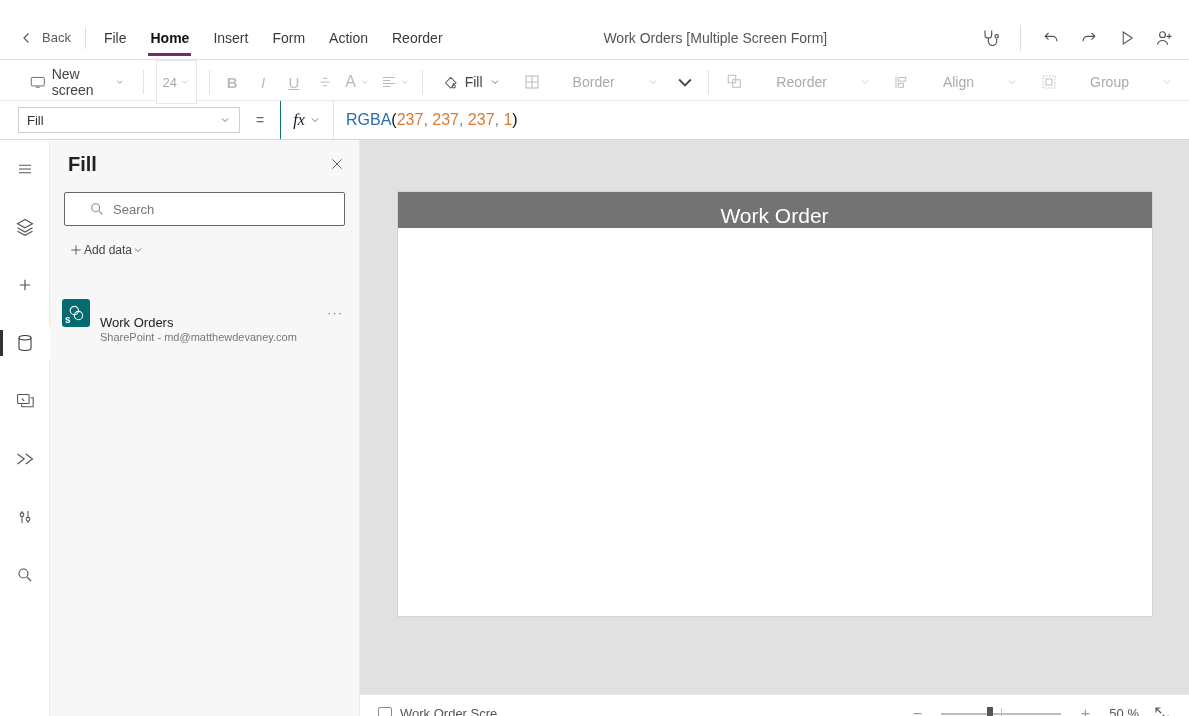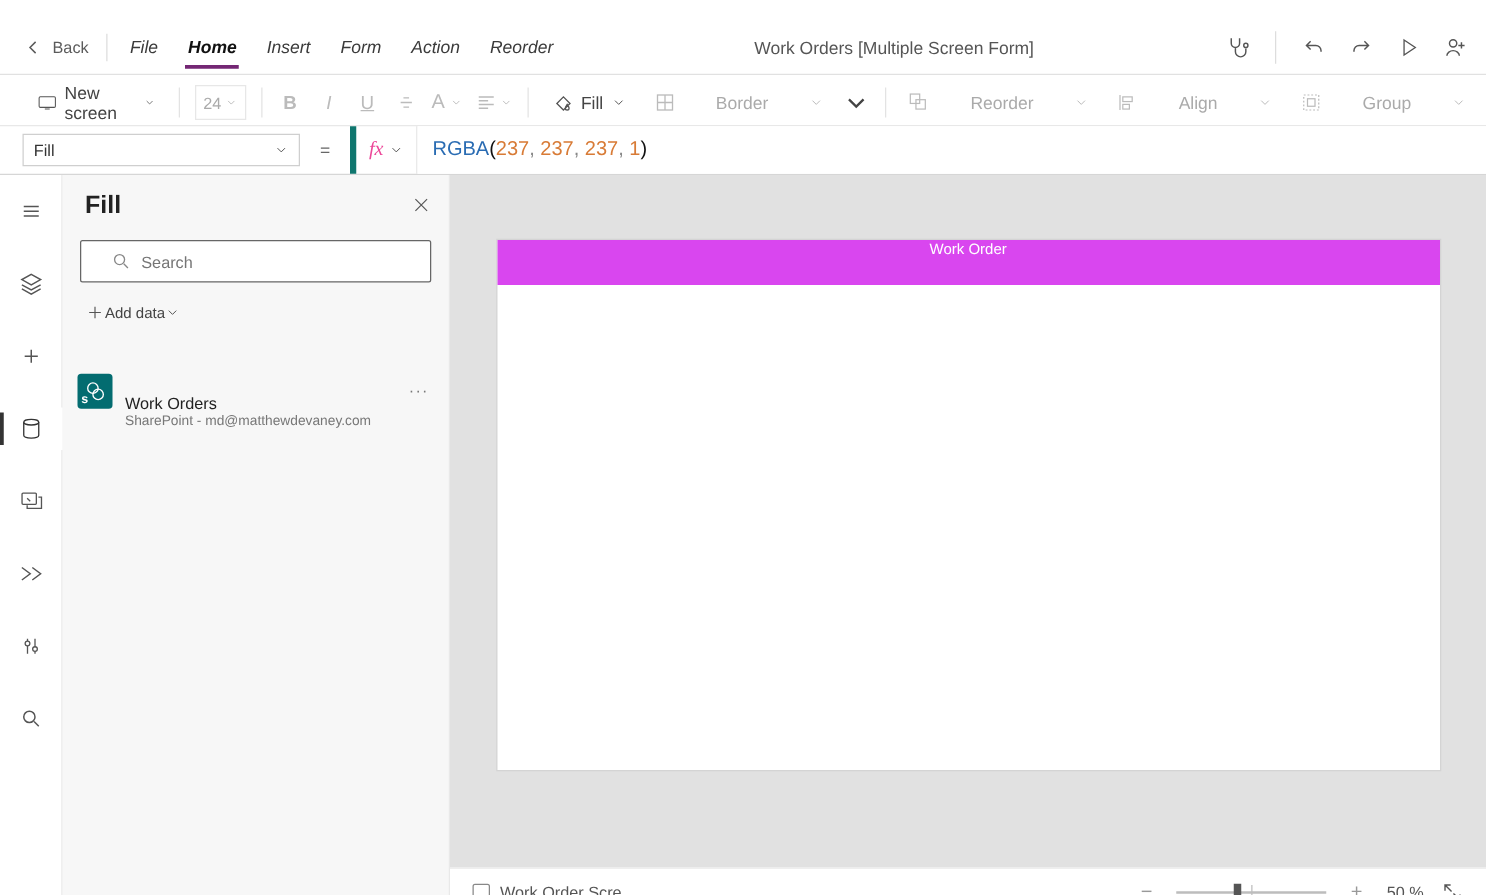--- a/index.html
+++ b/index.html
@@ -3,45 +3,45 @@
 <meta charset="utf-8">
 <style>
   * { box-sizing: border-box; margin:0; padding:0; font-family: "Segoe UI", Arial, sans-serif; }
   body { width:1189px; height:716px; background:#fff; font-size:13px; color:#333; overflow:hidden;}
   svg { display:block; }
 
   
   .menubar { height:44px; border-bottom:1px solid #e1e1e1; display:flex; align-items:center; padding:0 10px;margin-top:16px; }
   .back-group { display:flex; align-items:center; gap:6px; color:#5b5b5b; padding:0 8px; height:100%; cursor:pointer;}
   .menu-sep { width:1px; height:22px; background:#ddd; margin:0 6px; }
-  .menu-tabs { display:flex; align-items:flex-end; height:100%; gap:0;font-style:italic;}
+  .menu-tabs { display:flex; align-items:flex-start; height:100%; gap:0;}
   .menu-tab { padding:0 12px; height:44px; display:flex; align-items:center; color:#3b3b3b; cursor:pointer; font-size:14px;}
   .menu-tab.active { font-weight:600; color:#111; position:relative;}
   .menu-tab.active::after { content:""; position:absolute; left:10px; right:10px; bottom:4px; height:3px; background:#742774;}
   .title-area { flex:1; display:flex; justify-content:center; align-items:center; color:#555; font-size:14px;}
   .right-tools { display:flex; align-items:center; gap:10px; color:#555;}
   .rt-btn { width:28px; height:28px; display:flex; align-items:center; justify-content:center; cursor:pointer;}
   .thin-sep { width:1px; height:26px; background:#ddd; margin:0 6px;}
 
   
   .ribbon { height:40px; display:flex; align-items:center; padding:4px 10px 0 24px; gap:10px; color:#888;}
   .rib-btn { display:flex; align-items:center; gap:6px; padding:4px 6px; cursor:pointer; color:#444; font-size:14px;}
   .rib-btn.disabled { color:#aaa; cursor:default;gap:32px;}
   .rib-sep { width:1px; height:24px; background:#e3e3e3; margin:0 2px;}
-  .font-size-box { width:48px; height:28px; border:1px solid #e7e7e7; display:flex; align-items:center; padding:0 6px; justify-content:space-between; color:#aaa; font-size:13px; background:#fff;}
+  .font-size-box { width:48px; height:44px; border:1px solid #e7e7e7; display:flex; align-items:center; padding:0 6px; justify-content:space-between; color:#aaa; font-size:13px; background:#fff;}
   .rib-iconbtn { width:26px; height:26px; display:flex; align-items:center; justify-content:center; color:#aaa; cursor:default;}
   .rib-drop { display:flex; align-items:center; gap:4px; color:#aaa; cursor:default;}
   .fill-btn { color:#444; cursor:pointer;}
   .check-icon { color:#555;}
 
   
   .formula-bar { height:40px; border-top:1px solid #e8e8e8; border-bottom:1px solid #d6d6d6; display:flex; align-items:stretch;}
   .prop-select { width:222px; border:1px solid #cfcfcf; margin:6px 0 6px 18px; display:flex; align-items:center; justify-content:space-between; padding:0 8px; background:#fff; font-size:13px; color:#333; cursor:pointer;}
   .equals { width:40px; display:flex; align-items:center; justify-content:center; color:#666; font-size:14px;}
-  .fx-box { width:54px; border-left:5px solid #0f766e; border-right:1px solid #e3e3e3; display:flex; align-items:center; justify-content:center; gap:4px; color:#ec4899; font-style:italic; cursor:pointer;}
+  .fx-box { width:54px; border-left:1px solid #0f766e; border-right:1px solid #e3e3e3; display:flex; align-items:center; justify-content:center; gap:4px; color:#0f172a; font-style:italic; cursor:pointer;}
   .formula-input { flex:1; display:flex; align-items:center; padding:0 12px; font-family:Consolas, monospace; font-size:16px; background:#fff;}
   .tok-fn  { color:#2a6cb3;}
   .tok-par { color:#111;}
   .tok-num { color:#d87b36;}
   .tok-sep { color:#888;}
 
   
   .main { display:flex; height:calc(716px - 44px - 40px - 40px);}
   .rail { width:50px; border-right:1px solid #eaeaea; display:flex; flex-direction:column; align-items:center; padding-top:12px; gap:24px; color:#555; position:relative;}
   .rail-btn { width:50px; height:34px; display:flex; align-items:center; justify-content:center; cursor:pointer; color:#555;}
@@ -58,21 +58,21 @@
   .ds-icon { width:28px; height:28px; background:#036c70; border-radius:3px; display:flex; align-items:center; justify-content:center; color:#fff; font-size:10px; position:relative;}
   .ds-icon span{position:absolute;left:3px;bottom:2px;font-weight:600;}
   .ds-text { flex:1; line-height:1.2;margin-top:33px;}
   .ds-title { font-size:13px; color:#222;}
   .ds-sub { font-size:11px; color:#777;}
   .ds-more { color:#777; letter-spacing:1px; cursor:pointer; padding:0 4px;}
 
   .canvas-area { flex:1; position:relative; background:#fff; display:flex; flex-direction:column;}
   .canvas-viewport { flex:1; background:#e1e1e1; display:flex; align-items:flex-start; justify-content:center; padding:52px 30px 30px 30px;}
   .app-screen { width:754px; height:424px; background:#fff; box-shadow:0 0 0 1px #d4d4d4;}
-  .app-header { height:36px; background:#d946ef; display:flex; align-items:flex-start; justify-content:center; color:#fff; font-size:12px;}
+  .app-header { height:36px; background:#737373; display:flex; align-items:flex-end; justify-content:center; color:#fff; font-size:21px;}
   
   .canvas-footer { height:38px; border-top:1px solid #e9e9e9; display:flex; align-items:center; padding:0 18px; gap:11px; color:#555; font-size:13px;}
   .footer-left { display:flex; align-items:center; gap:8px;}
   .footer-checkbox { width:14px; height:14px; border:1px solid #888; border-radius:2px; display:inline-block;}
   .footer-flex { flex:1;}
   .zoom-group{display:flex;align-items:center;gap:14px;}
   .zm-btn{width:20px;height:20px;display:flex;align-items:center;justify-content:center;color:#999;cursor:pointer;font-size:16px;}
   .slider{width:120px;height:20px;position:relative;display:flex;align-items:center;}
   .slider-track{height:2px;background:#bdbdbd;width:100%;position:relative;}
   .slider-tick{position:absolute;top:-5px;width:1px;height:12px;background:#bdbdbd;}

